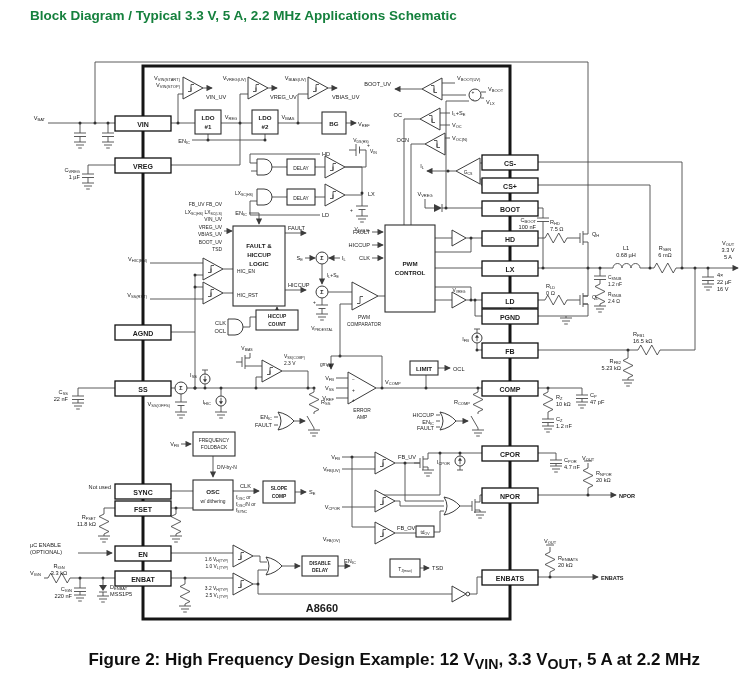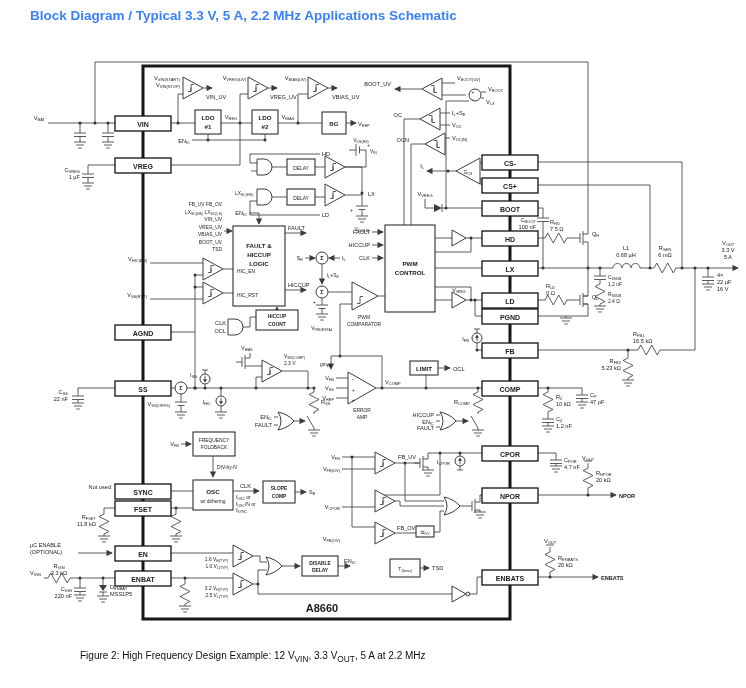--- a/index.html
+++ b/index.html
@@ -1,20 +1,20 @@
 <!DOCTYPE html>
 <html><head>
 <meta charset="utf-8">
 <style>
   html,body{margin:0;padding:0;background:#fff;}
   .page{position:relative;width:746px;height:688px;background:#fff;overflow:hidden;
         font-family:"Liberation Sans",sans-serif;}
-  .title{position:absolute;left:30px;top:8px;font-size:13.5px;font-weight:bold;color:#3b82f6;}
-  .caption{position:absolute;left:80px;top:650px;width:620px;text-align:left;
-           font-size:10px;font-weight:normal;color:#0e0e0e;}
+  .title{position:absolute;left:30px;top:8px;font-size:13.5px;font-weight:bold;color:#15803d;}
+  .caption{position:absolute;left:80px;top:650px;width:620px;text-align:right;
+           font-size:17px;font-weight:bold;color:#0e0e0e;}
   svg{position:absolute;left:0;top:0;}
   .w{fill:none;stroke:#4a4a4a;stroke-width:.9;}
   .wa{fill:none;stroke:#4a4a4a;stroke-width:.9;}
   .sym{fill:#fff;stroke:#3c3c3c;stroke-width:1;}
   .fil{fill:#3c3c3c;stroke:none;}
   .bk{fill:#fff;stroke:#2e2e2e;stroke-width:1.1;}
   .pr{fill:#fff;stroke:#111;stroke-width:1.3;}
   .ic{fill:none;stroke:#161616;stroke-width:3;}
   .d{fill:#333;}
   text{fill:#1b1b1b;font-family:"Liberation Sans",sans-serif;}

